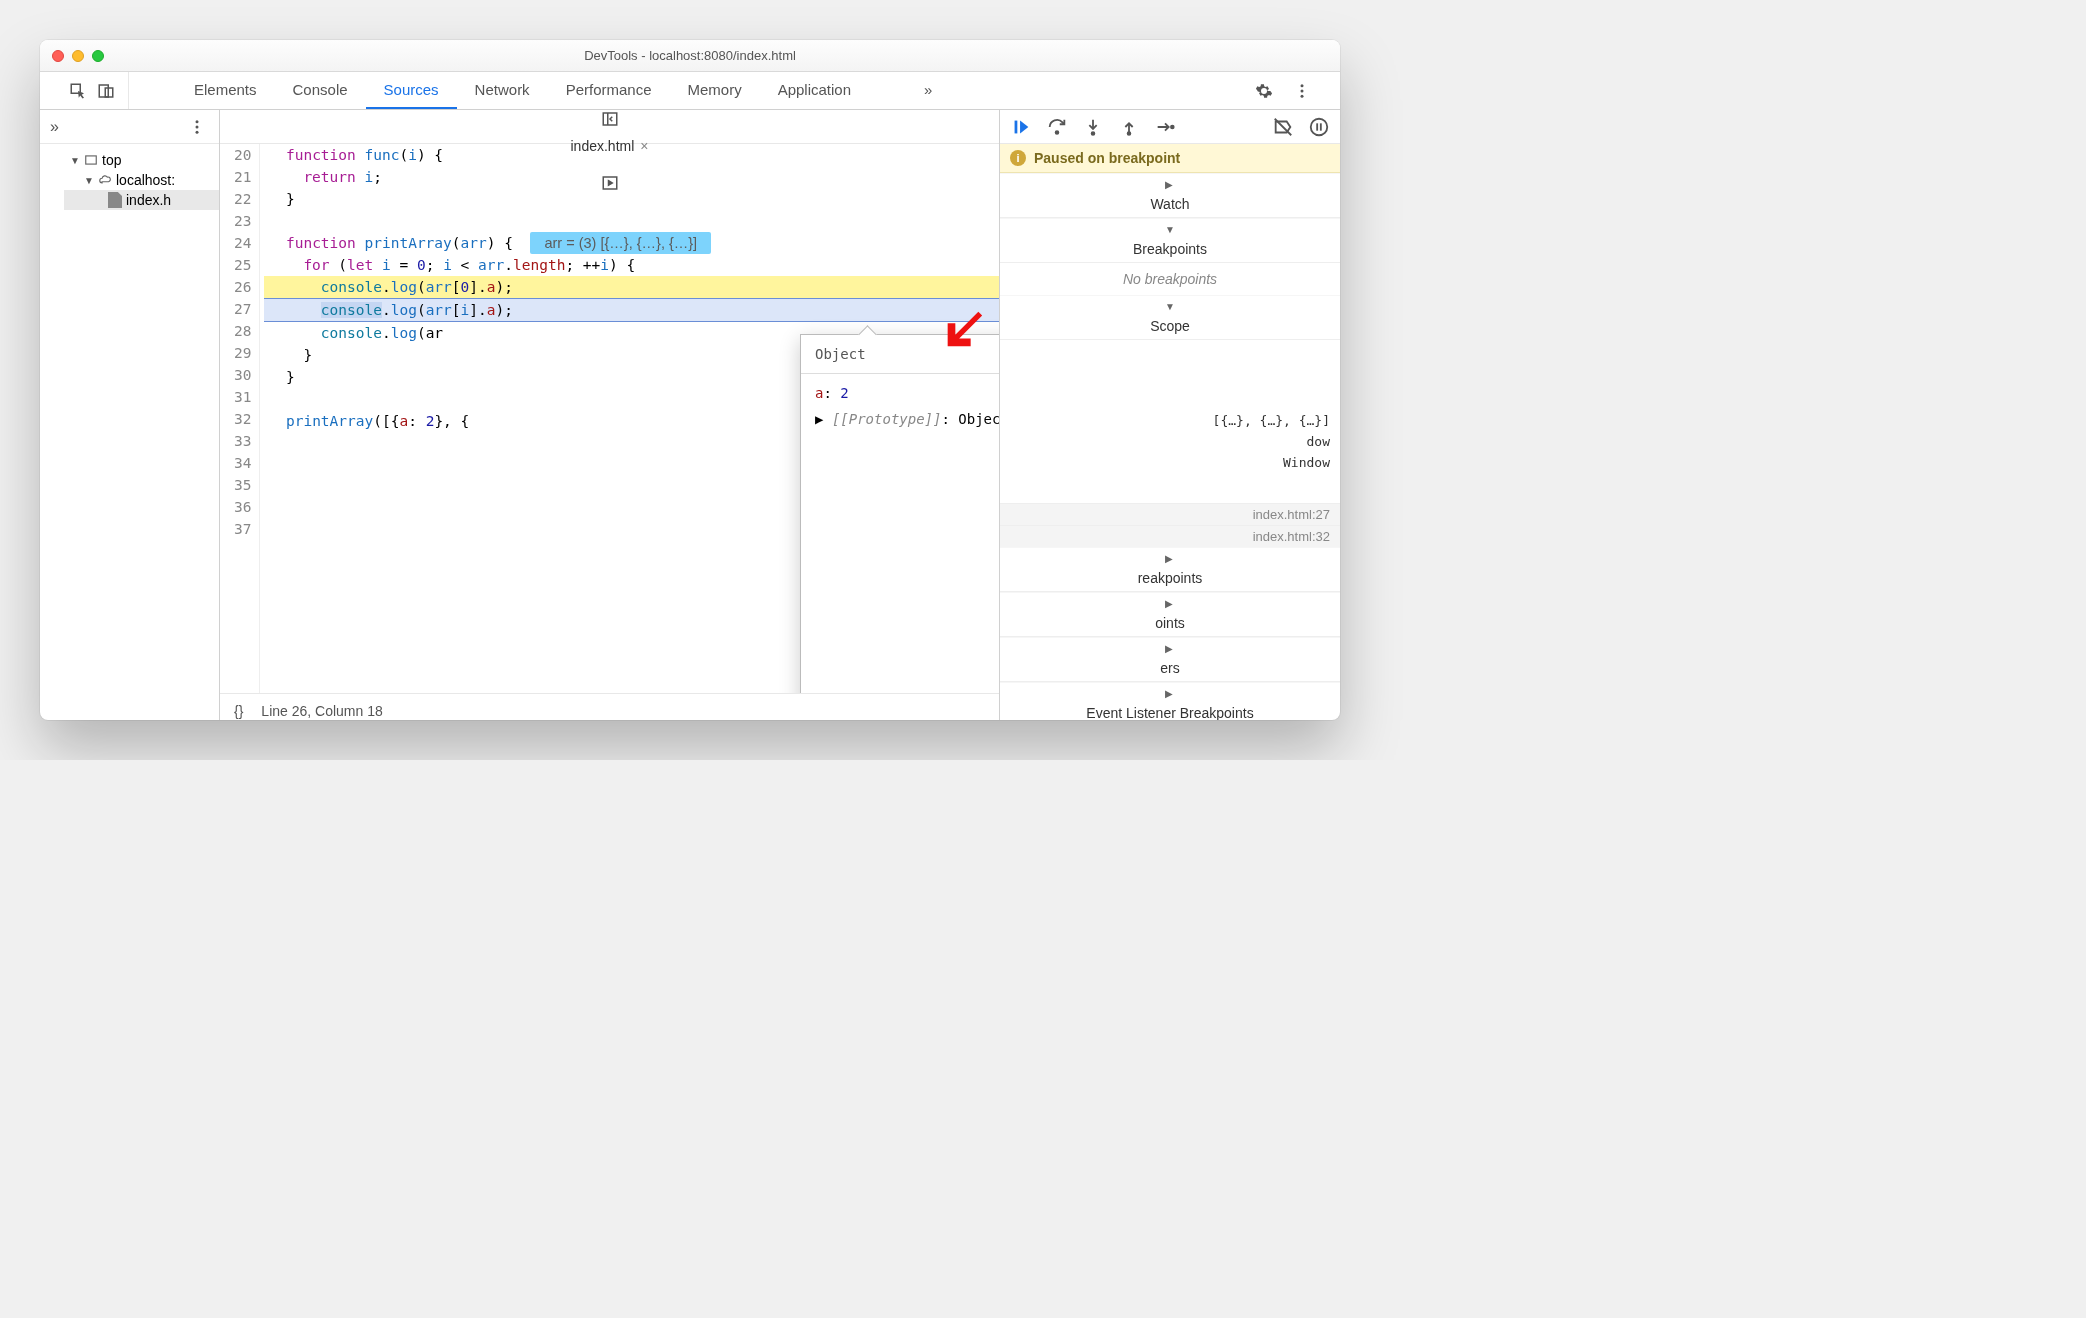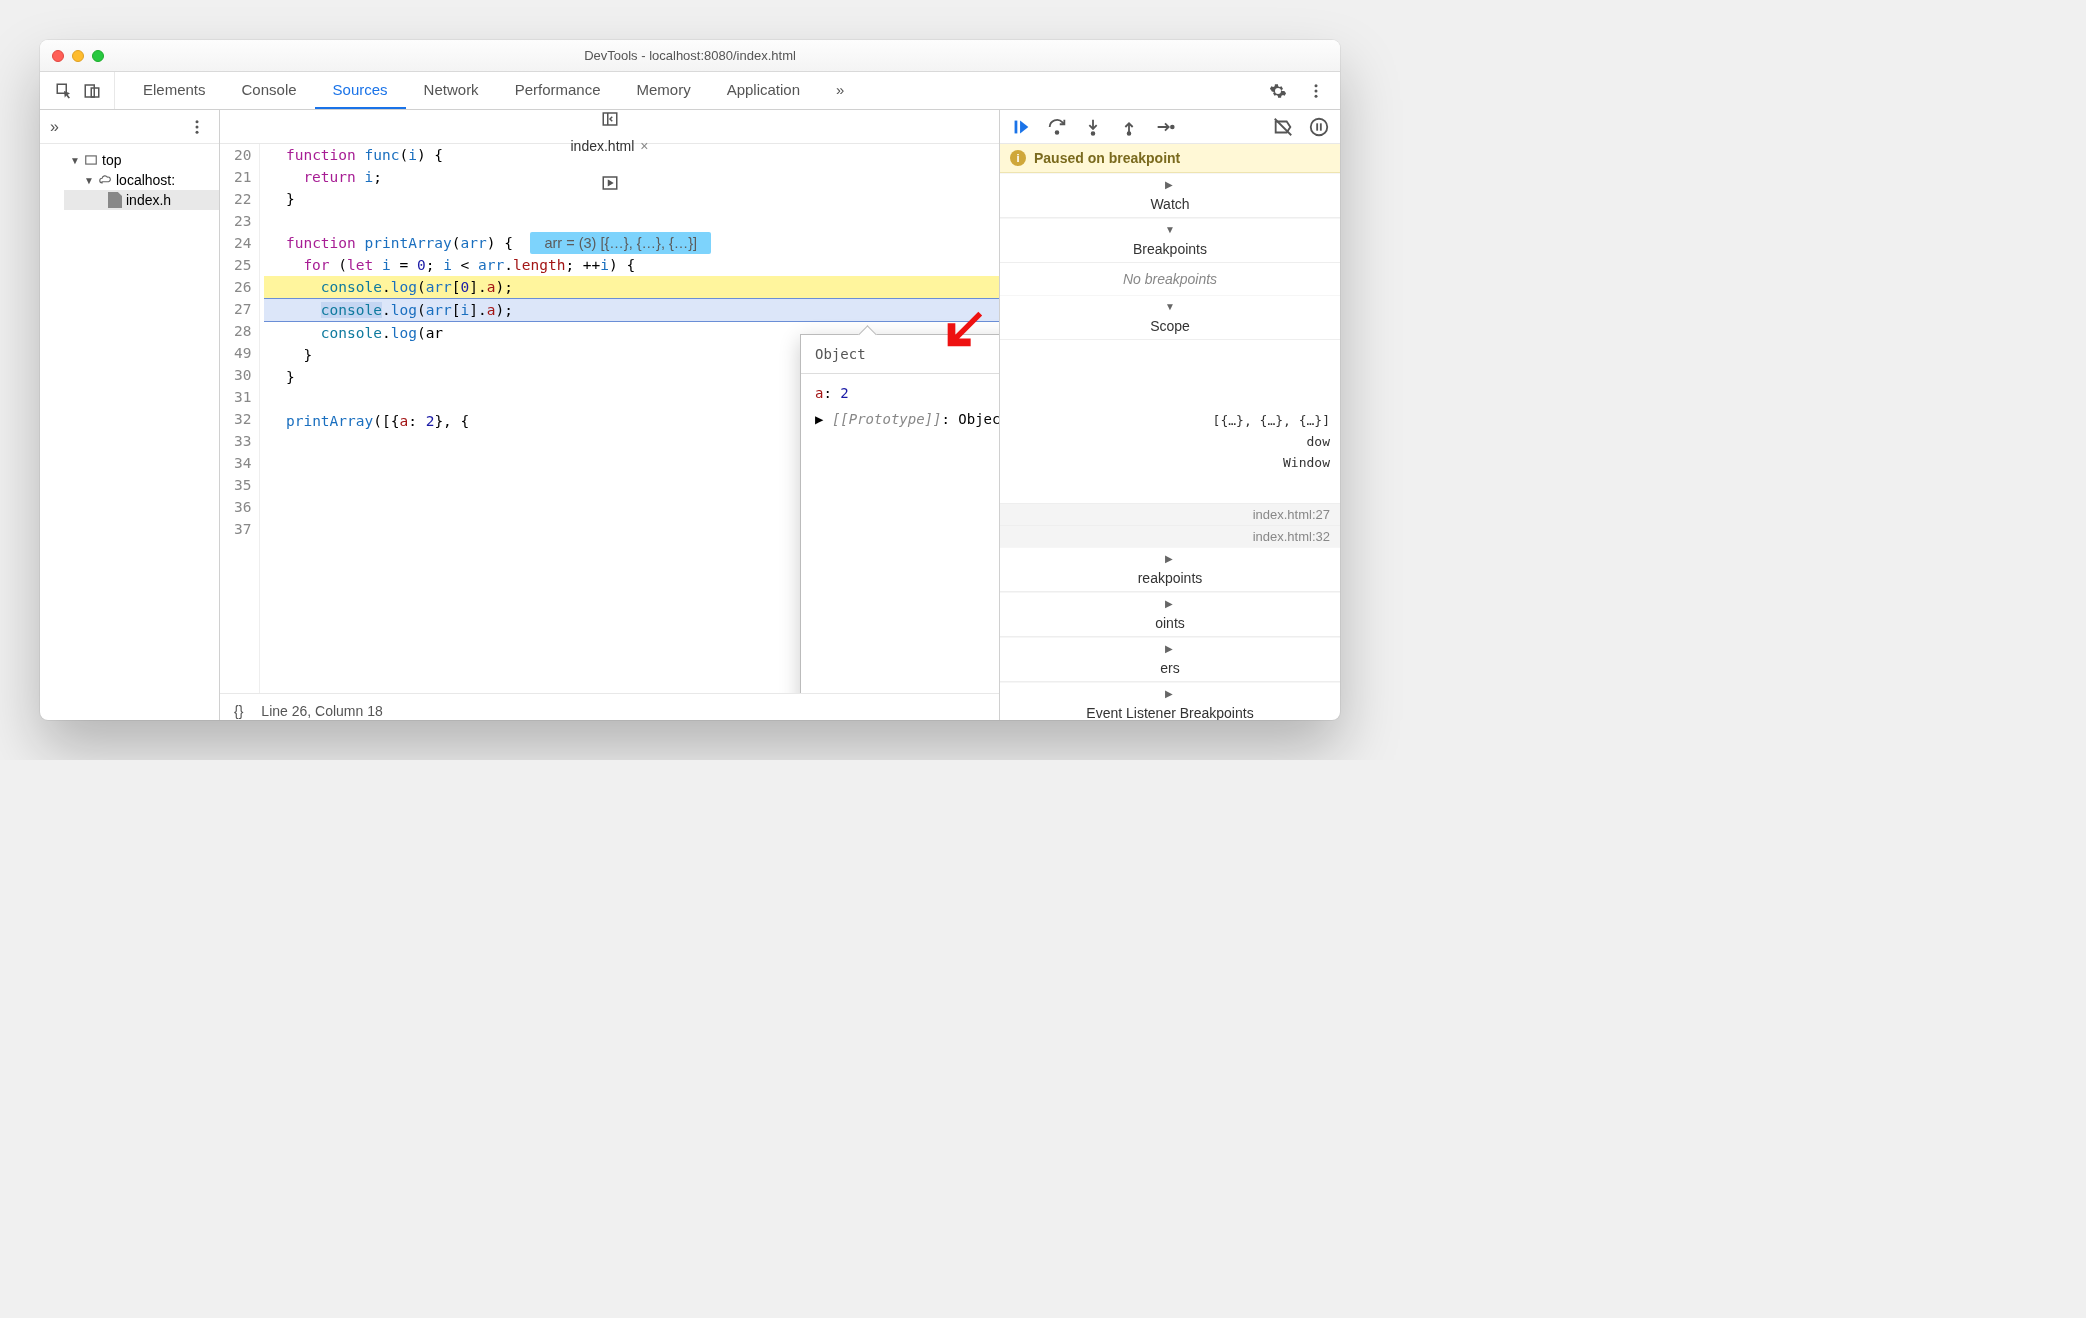--- a/index.html
+++ b/index.html
@@ -32,21 +32,22 @@
 .tl.green { background: #28c840; border: 0.5px solid #1dad2b; }
 .titlebar-title {
   position: absolute; left: 0; right: 0; text-align: center;
   font-size: 13px; color: #555; pointer-events: none;
 }
 .toolbar {
   height: 38px;
   border-bottom: 1px solid #d0d0d0;
   display: flex;
   align-items: stretch;
-  padding: 0 2px;
+  padding: 0 16px;
+  gap: 37px;
 }
 .toolbar .left-icons { display: flex; align-items: center; gap: 4px; padding: 0 10px; border-right: 1px solid #e8e8e8; }
 .icon-btn { width: 24px; height: 24px; display: inline-flex; align-items: center; justify-content: center; color: #555; cursor: pointer; }
 .icon-btn svg { width: 18px; height: 18px; }
 .tabs { display: flex; align-items: stretch; margin-left: 10px; }
 .tab {
   padding: 0 18px; display: flex; align-items: center; font-size: 15px;
   color: #555; cursor: pointer; border-bottom: 2px solid transparent;
 }
 .tab.active { color: #1a73e8; border-bottom-color: #1a73e8; }
@@ -285,21 +286,21 @@
         <div class="gutter" id="gutter">
             <div>20</div>
             <div>21</div>
             <div>22</div>
             <div>23</div>
             <div>24</div>
             <div>25</div>
             <div>26</div>
             <div>27</div>
             <div>28</div>
-            <div>49</div>
+            <div>29</div>
             <div>30</div>
             <div>31</div>
             <div>32</div>
             <div>33</div>
             <div>34</div>
             <div>35</div>
             <div>36</div>
             <div>37</div>
           </div>
         <div class="code" id="code"><div class="code-line">  <span class="tok-kw">function</span> <span class="tok-def">func</span>(<span class="tok-var">i</span>) {</div><div class="code-line">    <span class="tok-kw">return</span> <span class="tok-var">i</span>;</div><div class="code-line">  }</div><div class="code-line">&nbsp;</div><div class="code-line">  <span class="tok-kw">function</span> <span class="tok-def">printArray</span>(<span class="tok-var">arr</span>) {  <span class="inline-hint">arr = (3) [{…}, {…}, {…}]</span></div><div class="code-line">    <span class="tok-kw">for</span> (<span class="tok-kw">let</span> <span class="tok-var">i</span> = <span class="tok-num">0</span>; <span class="tok-var">i</span> &lt; <span class="tok-var">arr</span>.<span class="tok-prop">length</span>; ++<span class="tok-var">i</span>) {</div><div class="code-line hl-yellow">      <span class="tok-fn">console</span>.<span class="tok-def">log</span>(<span class="tok-var">arr</span>[<span class="tok-num">0</span>].<span class="tok-prop">a</span>);</div><div class="code-line hl-blue">      <span class="hl-sel tok-fn">console</span>.<span class="tok-def">log</span>(<span class="tok-var">arr</span>[<span class="tok-var">i</span>].<span class="tok-prop">a</span>);</div><div class="code-line">      <span class="tok-fn">console</span>.<span class="tok-def">log</span>(ar</div><div class="code-line">    }</div><div class="code-line">  }</div><div class="code-line">&nbsp;</div><div class="code-line">  <span class="tok-def">printArray</span>([{<span class="tok-prop">a</span>: <span class="tok-num">2</span>}, {</div><div class="code-line">&nbsp;</div><div class="code-line"><span class="tok-tag"></span></div><div class="code-line"><span class="tok-tag"></span></div><div class="code-line"><span class="tok-tag"></span></div><div class="code-line">&nbsp;</div></div>

